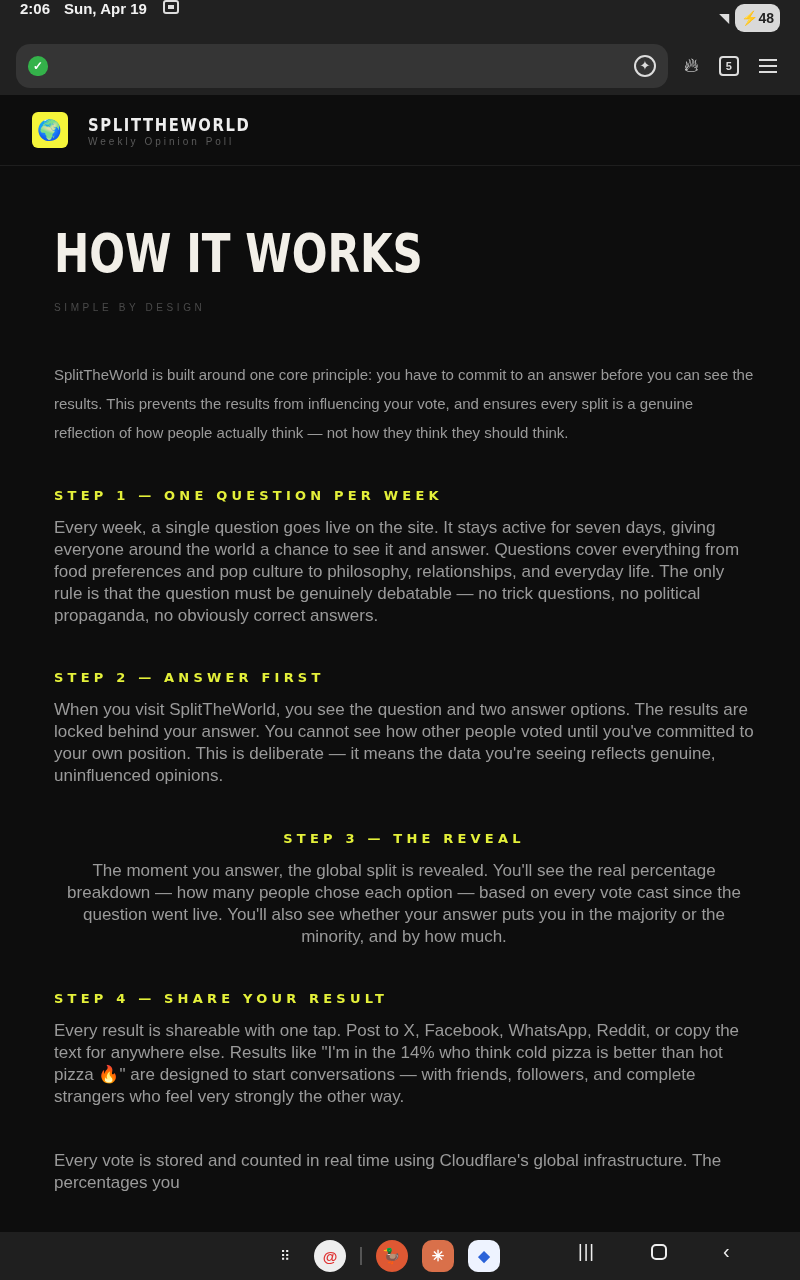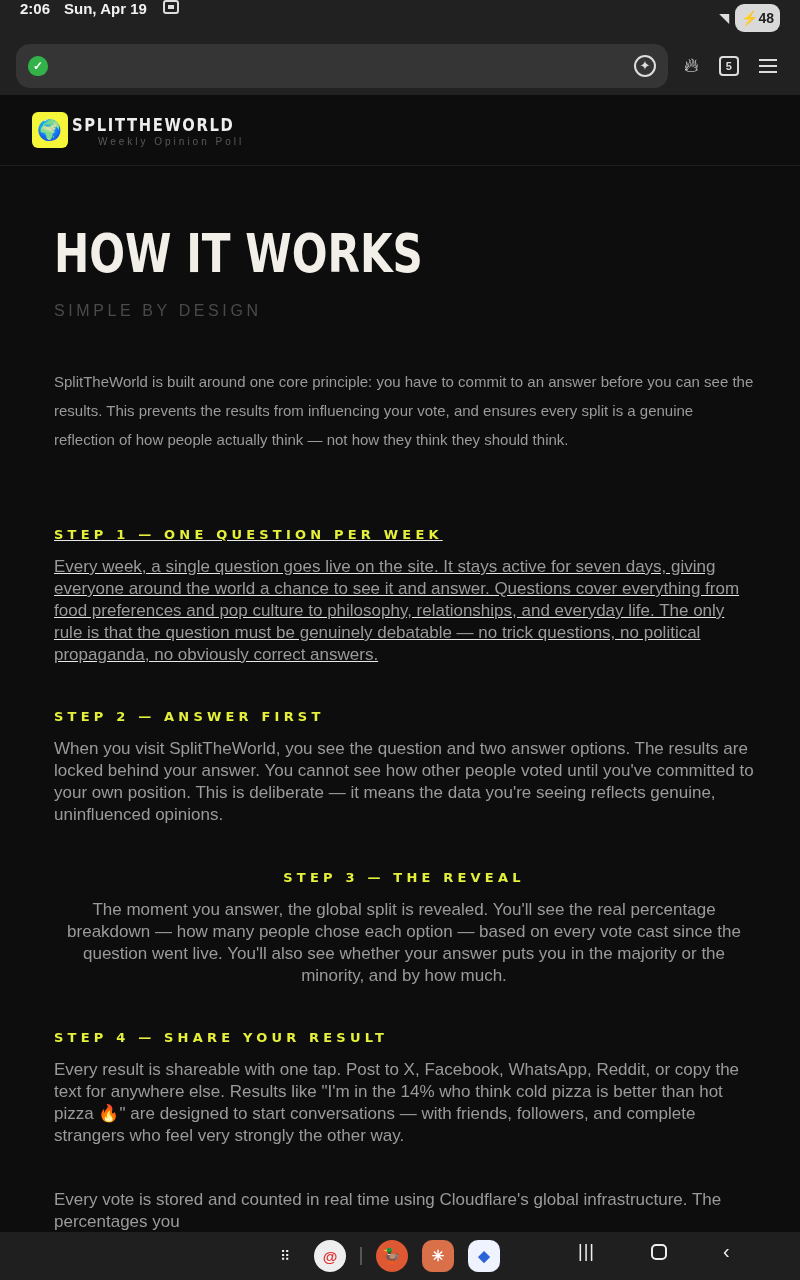--- a/index.html
+++ b/index.html
@@ -24,28 +24,28 @@
   .assist-icon { margin-left: auto; width: 22px; height: 22px; border: 2px solid #ddd; border-radius: 50%; color: #ddd; font-size: 13px; display: flex; align-items: center; justify-content: center; }
   .bb-icons { display: flex; align-items: center; margin-left: 16px; gap: 20px; }
   .fire-icon { font-size: 20px; color: #eee; }
   .tabs-icon { width: 20px; height: 20px; border: 2px solid #ddd; border-radius: 4px; font-size: 11px; color: #ddd; display: flex; align-items: center; justify-content: center; font-weight: bold; }
   .menu-icon { width: 18px; display: flex; flex-direction: column; gap: 4px; }
   .menu-icon span { display: block; height: 2px; background: #ddd; }
 
   
   .siteheader { position: absolute; top: 95px; left: 0; width: 800px; height: 71px; background: #0d0d0d; border-bottom: 1px solid #1e1e1e; display: flex; align-items: center; padding: 0 32px; }
   .logo { width: 36px; height: 36px; background: #f5f53a; border-radius: 6px; display: flex; align-items: center; justify-content: center; font-size: 20px; }
-  .brand { margin-left: 4px; text-align: center; }
+  .brand { margin-left: 20px; }
   .brand-name { font-family: "DejaVu Sans", sans-serif; font-weight: bold; font-size: 18px; letter-spacing: 2px; color: #eeeeee; transform: scaleX(0.82); transform-origin: left; display: block; }
   .brand-tag { font-size: 10px; letter-spacing: 3px; color: #5a5a5a; display: block; margin-top: 1px; }
 
   
   .main { position: absolute; top: 166px; left: 54px; width: 700px; }
   .page-title { font-family: "DejaVu Sans", sans-serif; font-weight: bold; font-size: 54px; color: #f2efe8; letter-spacing: 0px; margin-top: 58px; line-height: 60px; transform: scaleX(0.78); transform-origin: left; white-space: nowrap; }
-  .page-sub { font-size: 16px; letter-spacing: 3.6px; color: #4a4a4a; margin-top: 18px; }
+  .page-sub { font-size: 10px; letter-spacing: 3.6px; color: #4a4a4a; margin-top: 18px; }
   .intro { font-size: 15px; line-height: 29px; color: #9a9a9a; margin-top: 47px; }
   .section h2 { font-family: "DejaVu Sans", sans-serif; font-size: 13px; font-weight: bold; color: #e4f03a; letter-spacing: 4.2px; margin-bottom: 12px; line-height: 18px; }
   .section p { font-size: 17px; line-height: 22px; color: #9a9a9a; }
 
   
   .navbar { position: absolute; bottom: 0; left: 0; width: 800px; height: 48px; background: #1f1f1f; display: flex; align-items: center; }
   .dock { display: flex; align-items: center; position: absolute; left: 280px; top: 8px; gap: 14px; }
   .apps-grid { width: 20px; font-size: 14px; color: #eee; letter-spacing: -1px; line-height: 6px; }
   .app { width: 32px; height: 32px; border-radius: 10px; display: flex; align-items: center; justify-content: center; font-size: 15px; font-weight: bold; }
   .app-email { background: #eee; color: #e03030; border-radius: 50%; }
@@ -93,21 +93,21 @@
     <span class="brand-name">SPLITTHEWORLD</span>
     <span class="brand-tag">Weekly Opinion Poll</span>
   </div>
 </div>
 
 <div class="main">
   <h1 class="page-title">HOW IT WORKS</h1>
   <div class="page-sub">SIMPLE BY DESIGN</div>
   <p class="intro">SplitTheWorld is built around one core principle: you have to commit to an answer before you can see the results. This prevents the results from influencing your vote, and ensures every split is a genuine reflection of how people actually think — not how they think they should think.</p>
 
-  <div class="section" style="margin-top:72px;text-decoration:underline;">
+  <div class="section" style="margin-top:40px;">
     <h2>STEP 1 — ONE QUESTION PER WEEK</h2>
     <p>Every week, a single question goes live on the site. It stays active for seven days, giving everyone around the world a chance to see it and answer. Questions cover everything from food preferences and pop culture to philosophy, relationships, and everyday life. The only rule is that the question must be genuinely debatable — no trick questions, no political propaganda, no obviously correct answers.</p>
   </div>
   <div class="section" style="margin-top:42px;">
     <h2>STEP 2 — ANSWER FIRST</h2>
     <p>When you visit SplitTheWorld, you see the question and two answer options. The results are locked behind your answer. You cannot see how other people voted until you've committed to your own position. This is deliberate — it means the data you're seeing reflects genuine, uninfluenced opinions.</p>
   </div>
   <div class="section" style="margin-top:43px;text-align:center;">
     <h2>STEP 3 — THE REVEAL</h2>
     <p>The moment you answer, the global split is revealed. You'll see the real percentage breakdown — how many people chose each option — based on every vote cast since the question went live. You'll also see whether your answer puts you in the majority or the minority, and by how much.</p>

